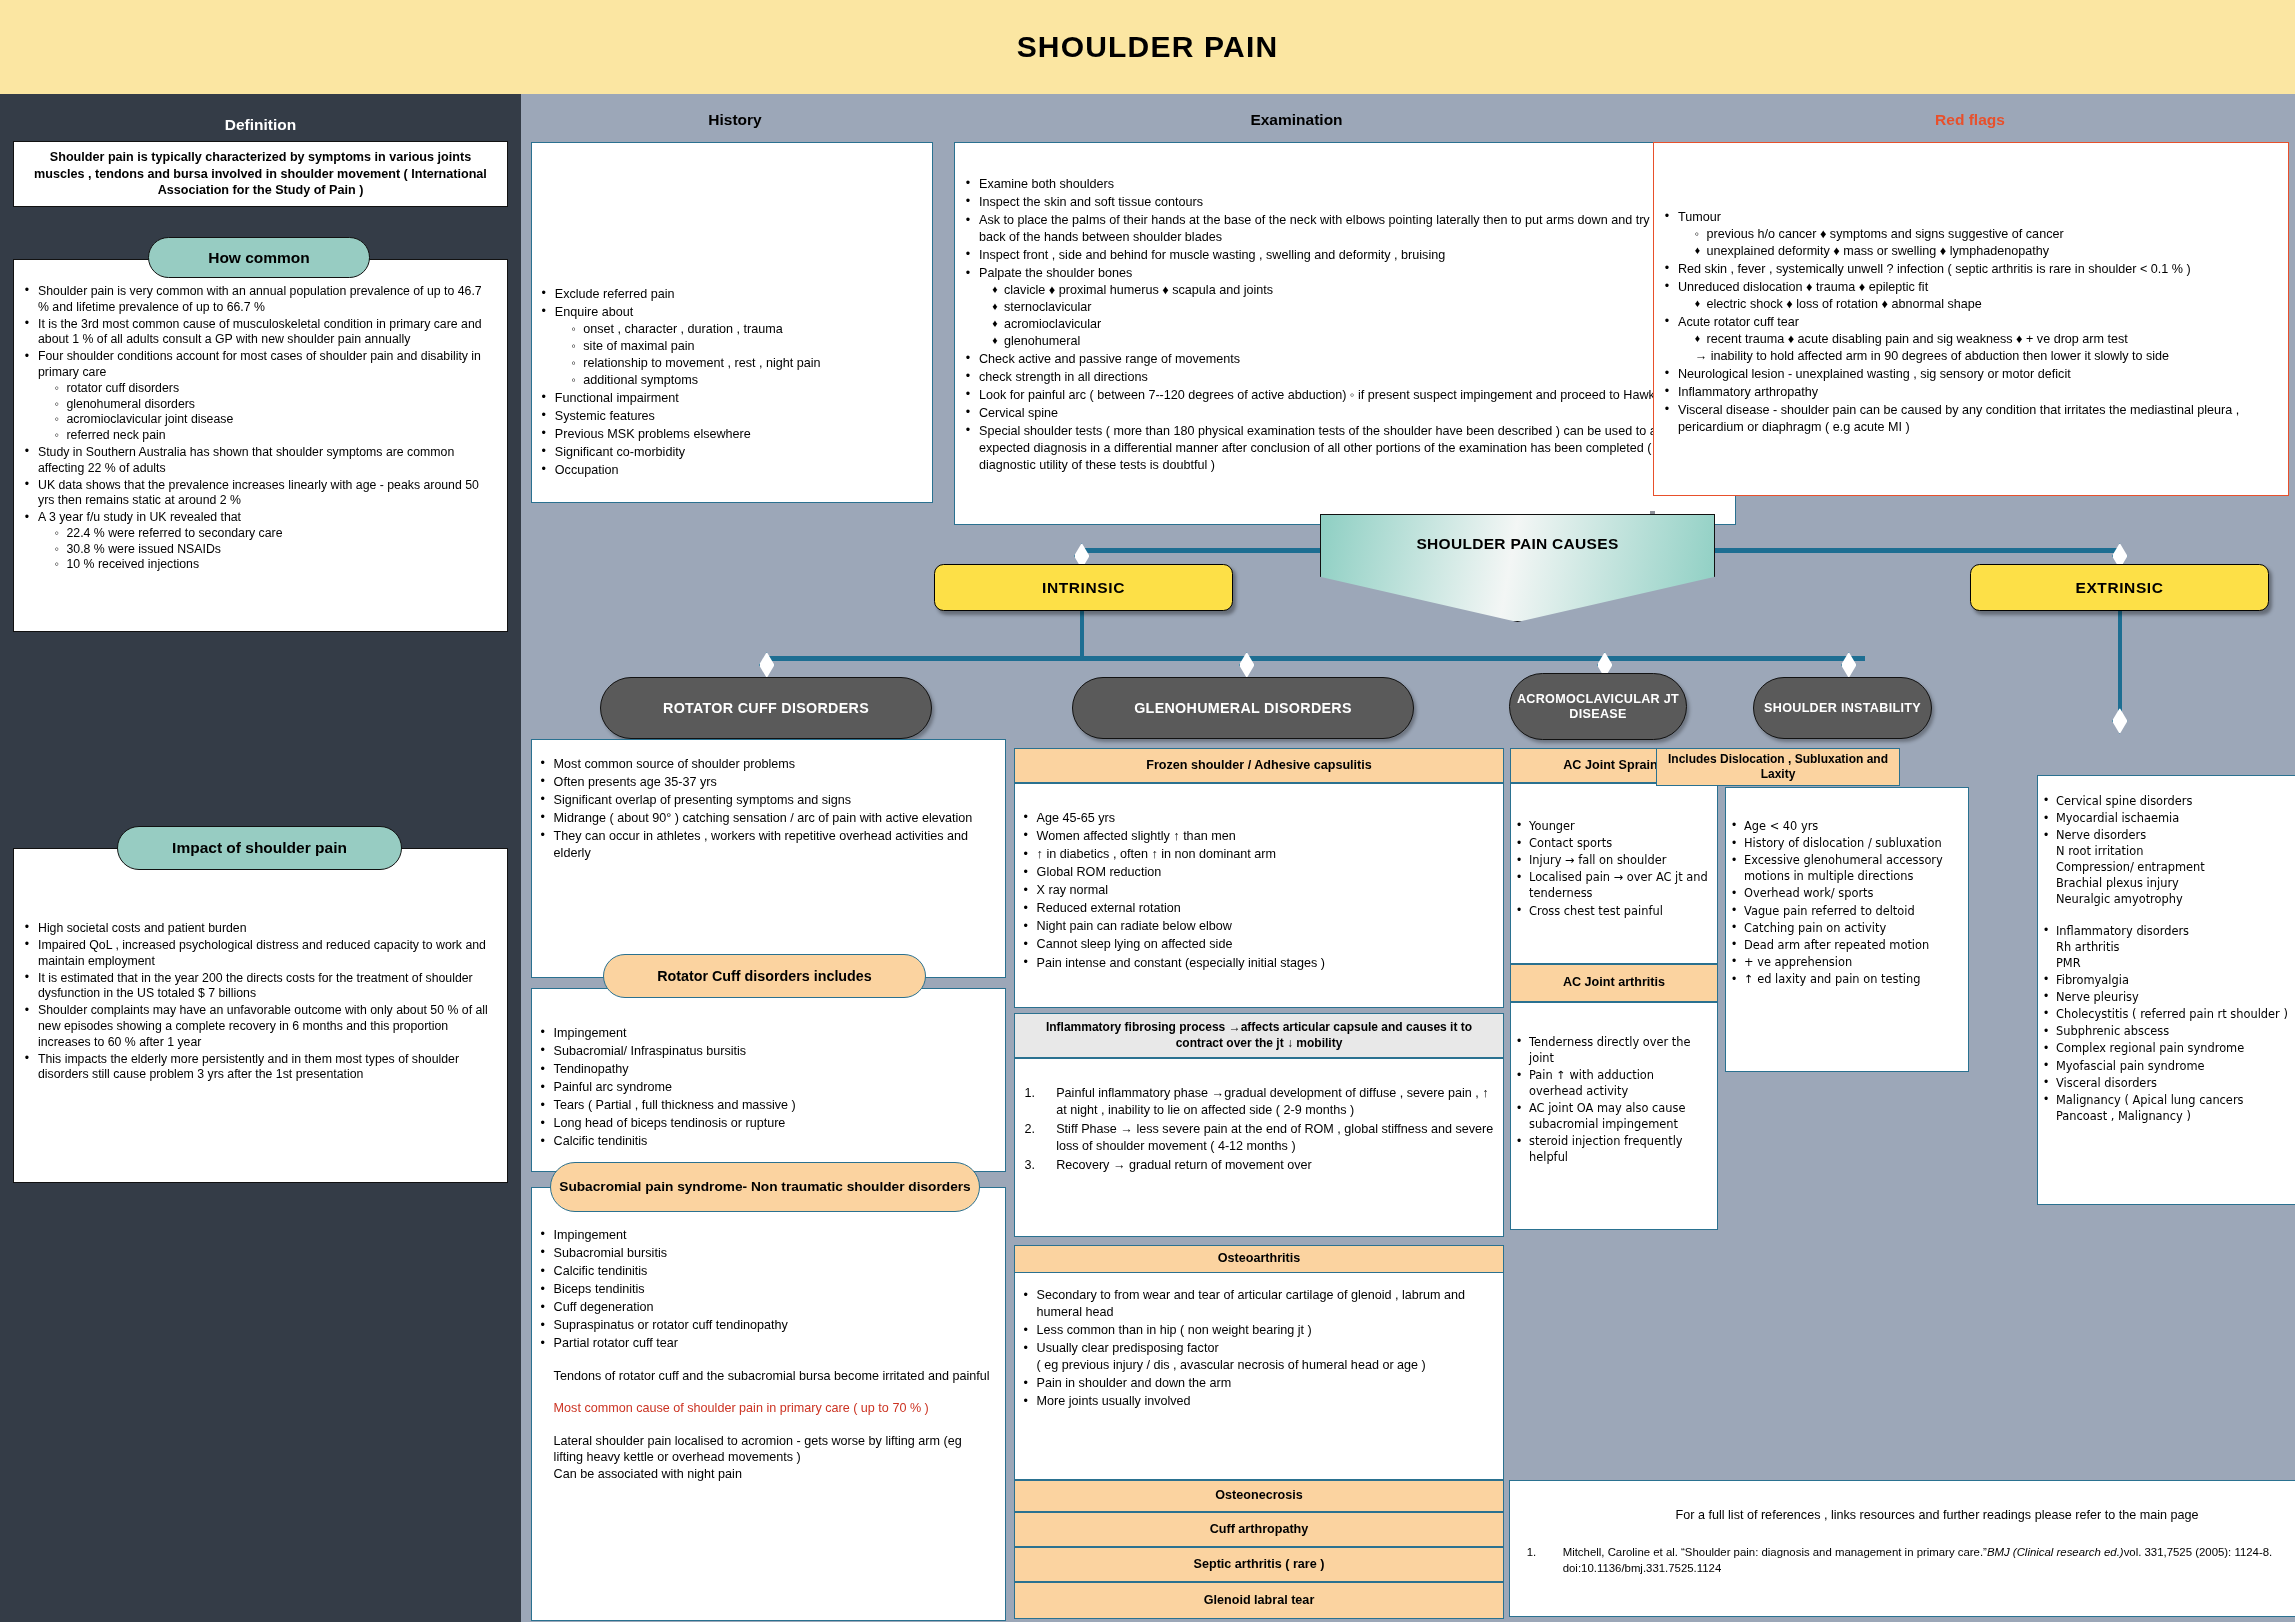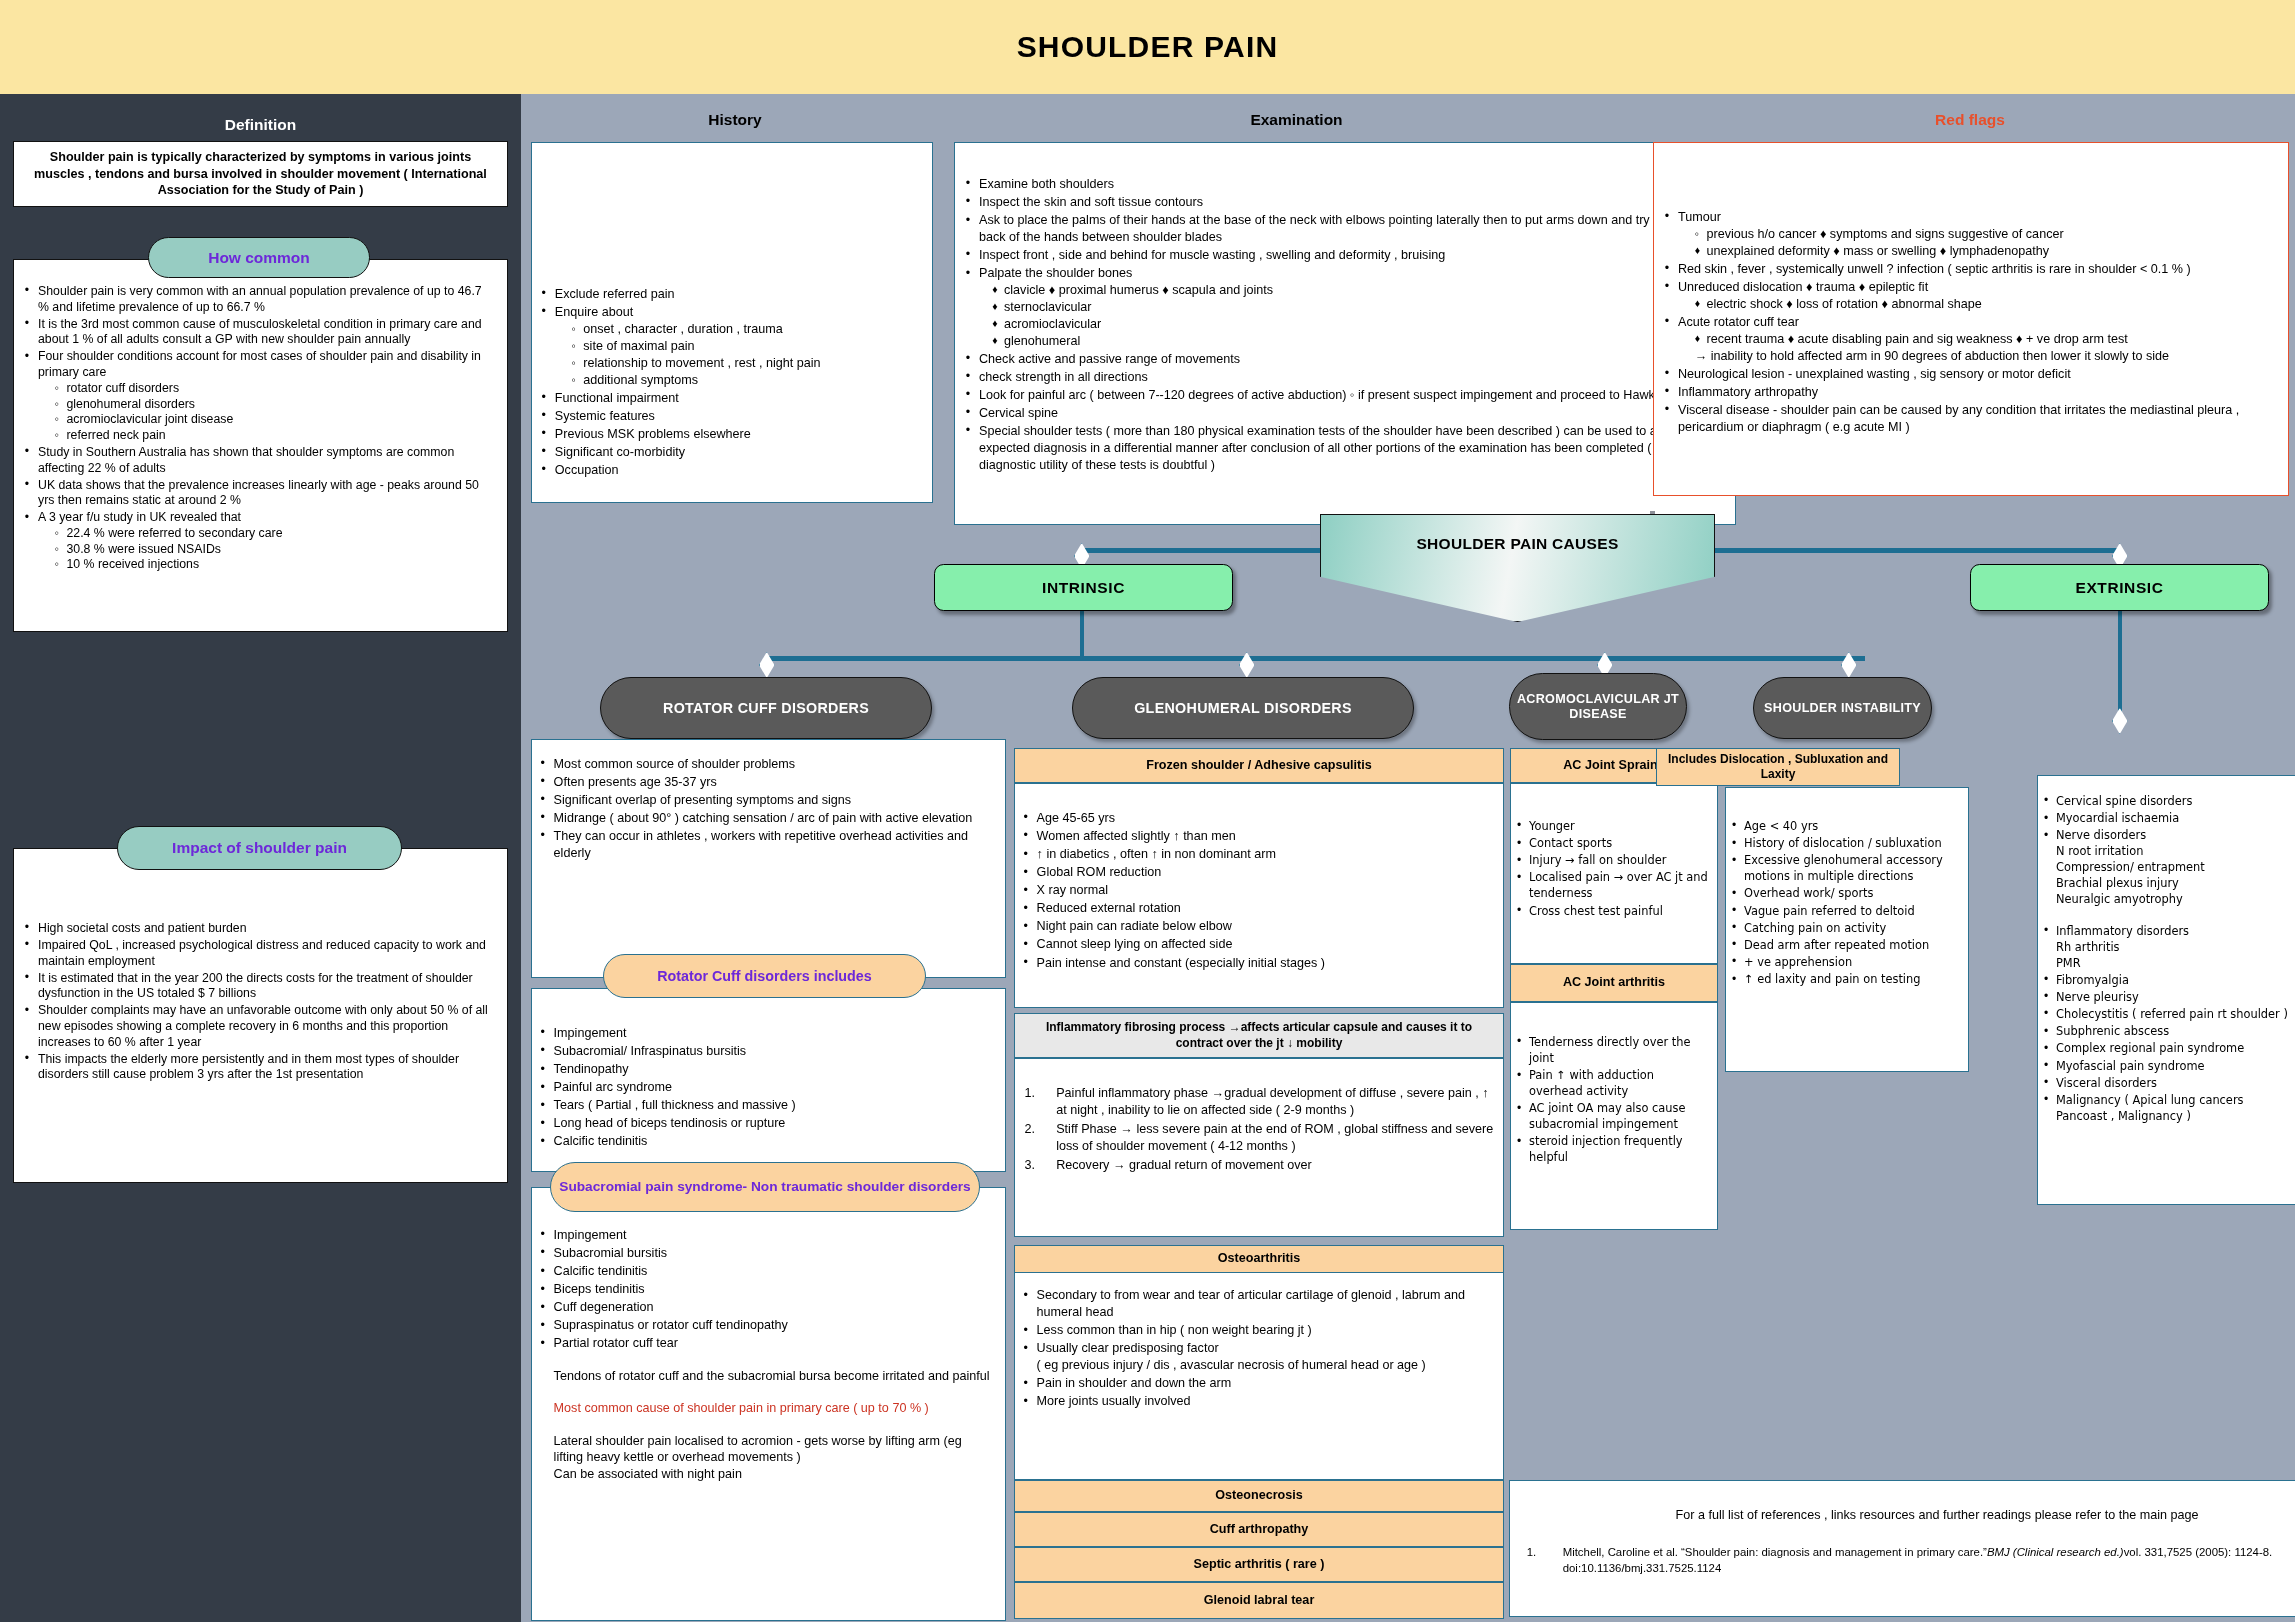--- a/index.html
+++ b/index.html
@@ -28,21 +28,21 @@
     text-align: center; font-weight: bold; font-size: 15.5px; color: #fff;
     padding-top: 21.5px; padding-bottom: 6px;
   }
   .white-card {
     background: #fff; border: 1.2px solid #111; color: #000;
   }
   .pill {
     background: #97ccc2; border: 1.2px solid #111; border-radius: 42px;
     font-weight: bold; font-size: 15.5px; text-align: center;
     display: flex; align-items: center; justify-content: center;
-    color: #6d28d9;
+    color: #000000;
   }
   ul.bl { list-style: none; }
   ul.bl > li {
     position: relative; padding-left: 18px; margin-bottom: 1.2px;
   }
   ul.bl > li:before {
     content: "\2022"; position: absolute; left: 4.8px; top: -0.6px;
   }
   ul.sub { list-style: none; margin-left: 15.5px; }
   ul.sub > li { position: relative; padding-left: 13px; }
@@ -59,21 +59,21 @@
   .hdr.red { color: #e8502b; }
 
   .panel {
     position: absolute; background: #fff; border: 1.2px solid #2a7190;
     font-size: 12.6px; line-height: 1.34; color: #000;
   }
   .panel.redborder { border-color: #e8502b; }
 
   
   .node-teal {
-    position: absolute; background: #86efac; border: 1.8px solid #000;
+    position: absolute; background: #fde047; border: 1.8px solid #000;
     border-radius: 9.6px; display:flex; align-items:center; justify-content:center;
     font-weight: bold; font-size: 15.5px; letter-spacing: 0.6px; color:#000;
     box-shadow: 3px 3.6px 3.6px rgba(0,0,0,0.35);
   }
   .node-grey {
     position: absolute; background: #5a5a5a; border: 1.8px solid #111;
     border-radius: 78px; display:flex; align-items:center; justify-content:center;
     text-align:center; font-weight: bold; font-size: 14.3px; color: #fff;
     letter-spacing: 0.3px; line-height:1.15;
     box-shadow: 2.4px 3px 3.6px rgba(0,0,0,0.3);

